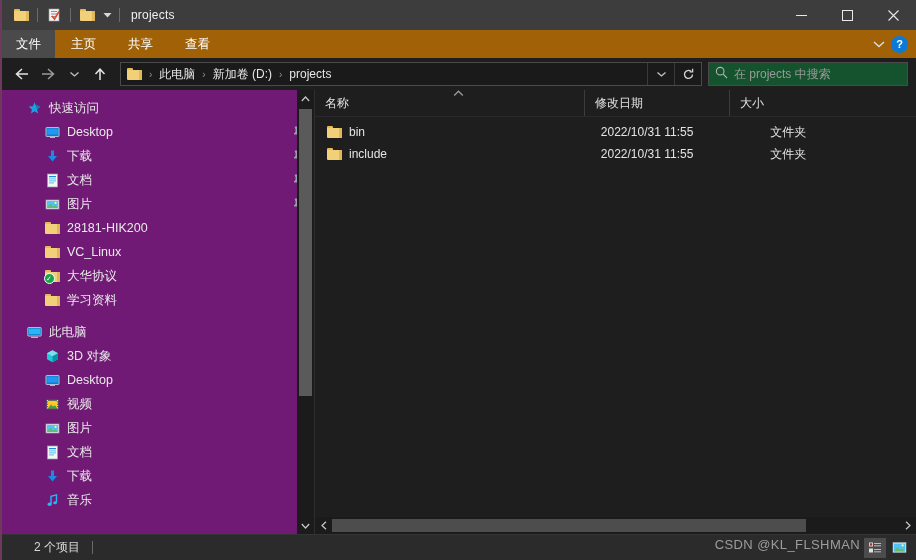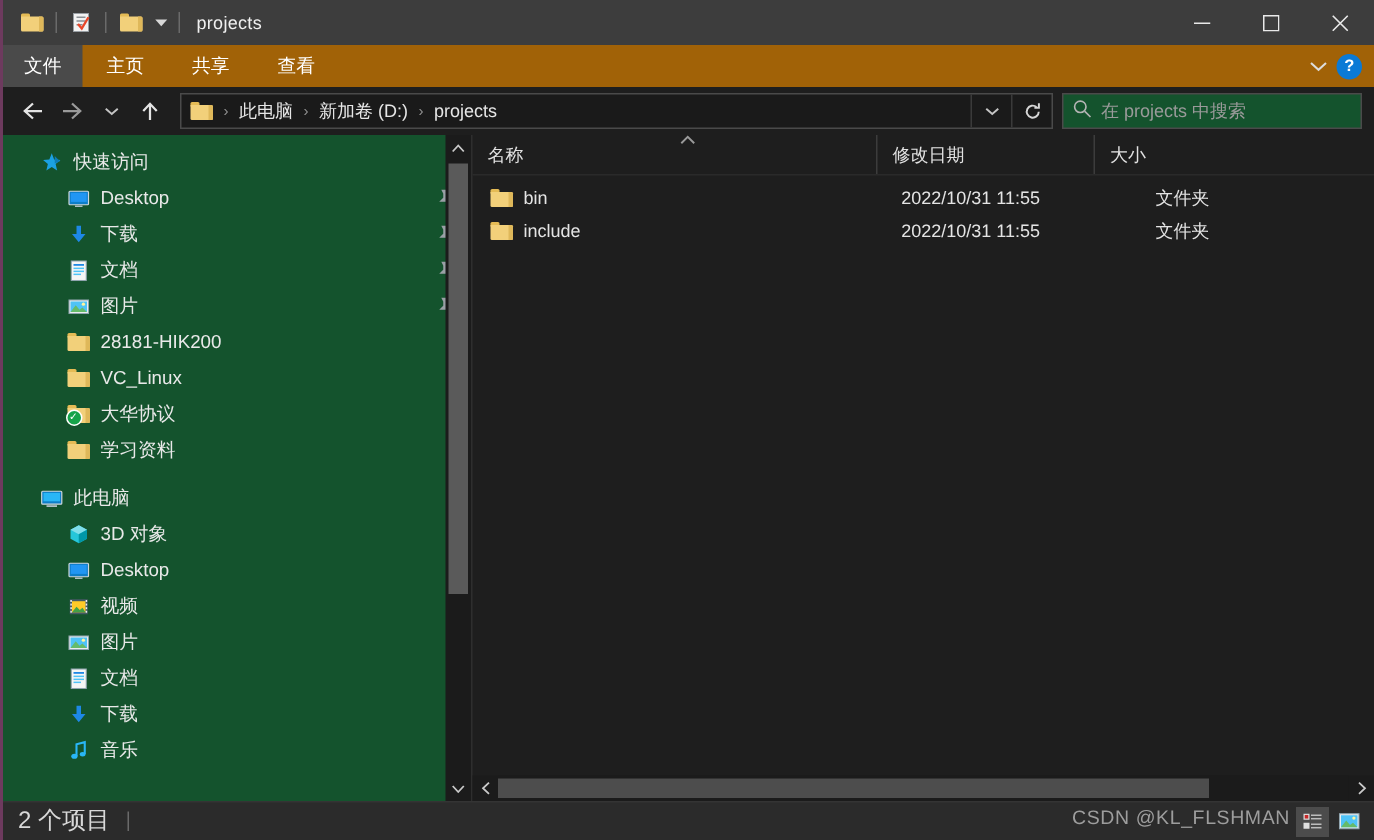--- a/index.html
+++ b/index.html
@@ -174,21 +174,21 @@
     flex: 1 1 auto;
     display: flex;
     min-height: 0;
     background: #1e1e1e;
   }
 
   
   .sidebar {
     width: 312px;
     flex: 0 0 auto;
-    background: #14532d;
+    background: #701a75;
     position: relative;
     overflow: hidden;
   }
   .nav-list {
     padding-top: 6px;
   }
   .nav-item {
     height: 24px;
     display: flex;
     align-items: center;
@@ -334,22 +334,23 @@
     height: 25px;
     flex: 0 0 auto;
     background: #2b2b2b;
     border-top: 1px solid #343434;
     display: flex;
     align-items: center;
     padding-left: 10px;
     position: relative;
   }
   .status-text {
-    font-size: 16px;
+    font-size: 12px;
     color: #d8d8d8;
+    margin-left: 22px;
   }
   .status-sep {
     width: 1px;
     height: 13px;
     background: #6a6a6a;
     margin: 0 12px;
   }
   .viewbtns {
     margin-left: auto;
     display: flex;

